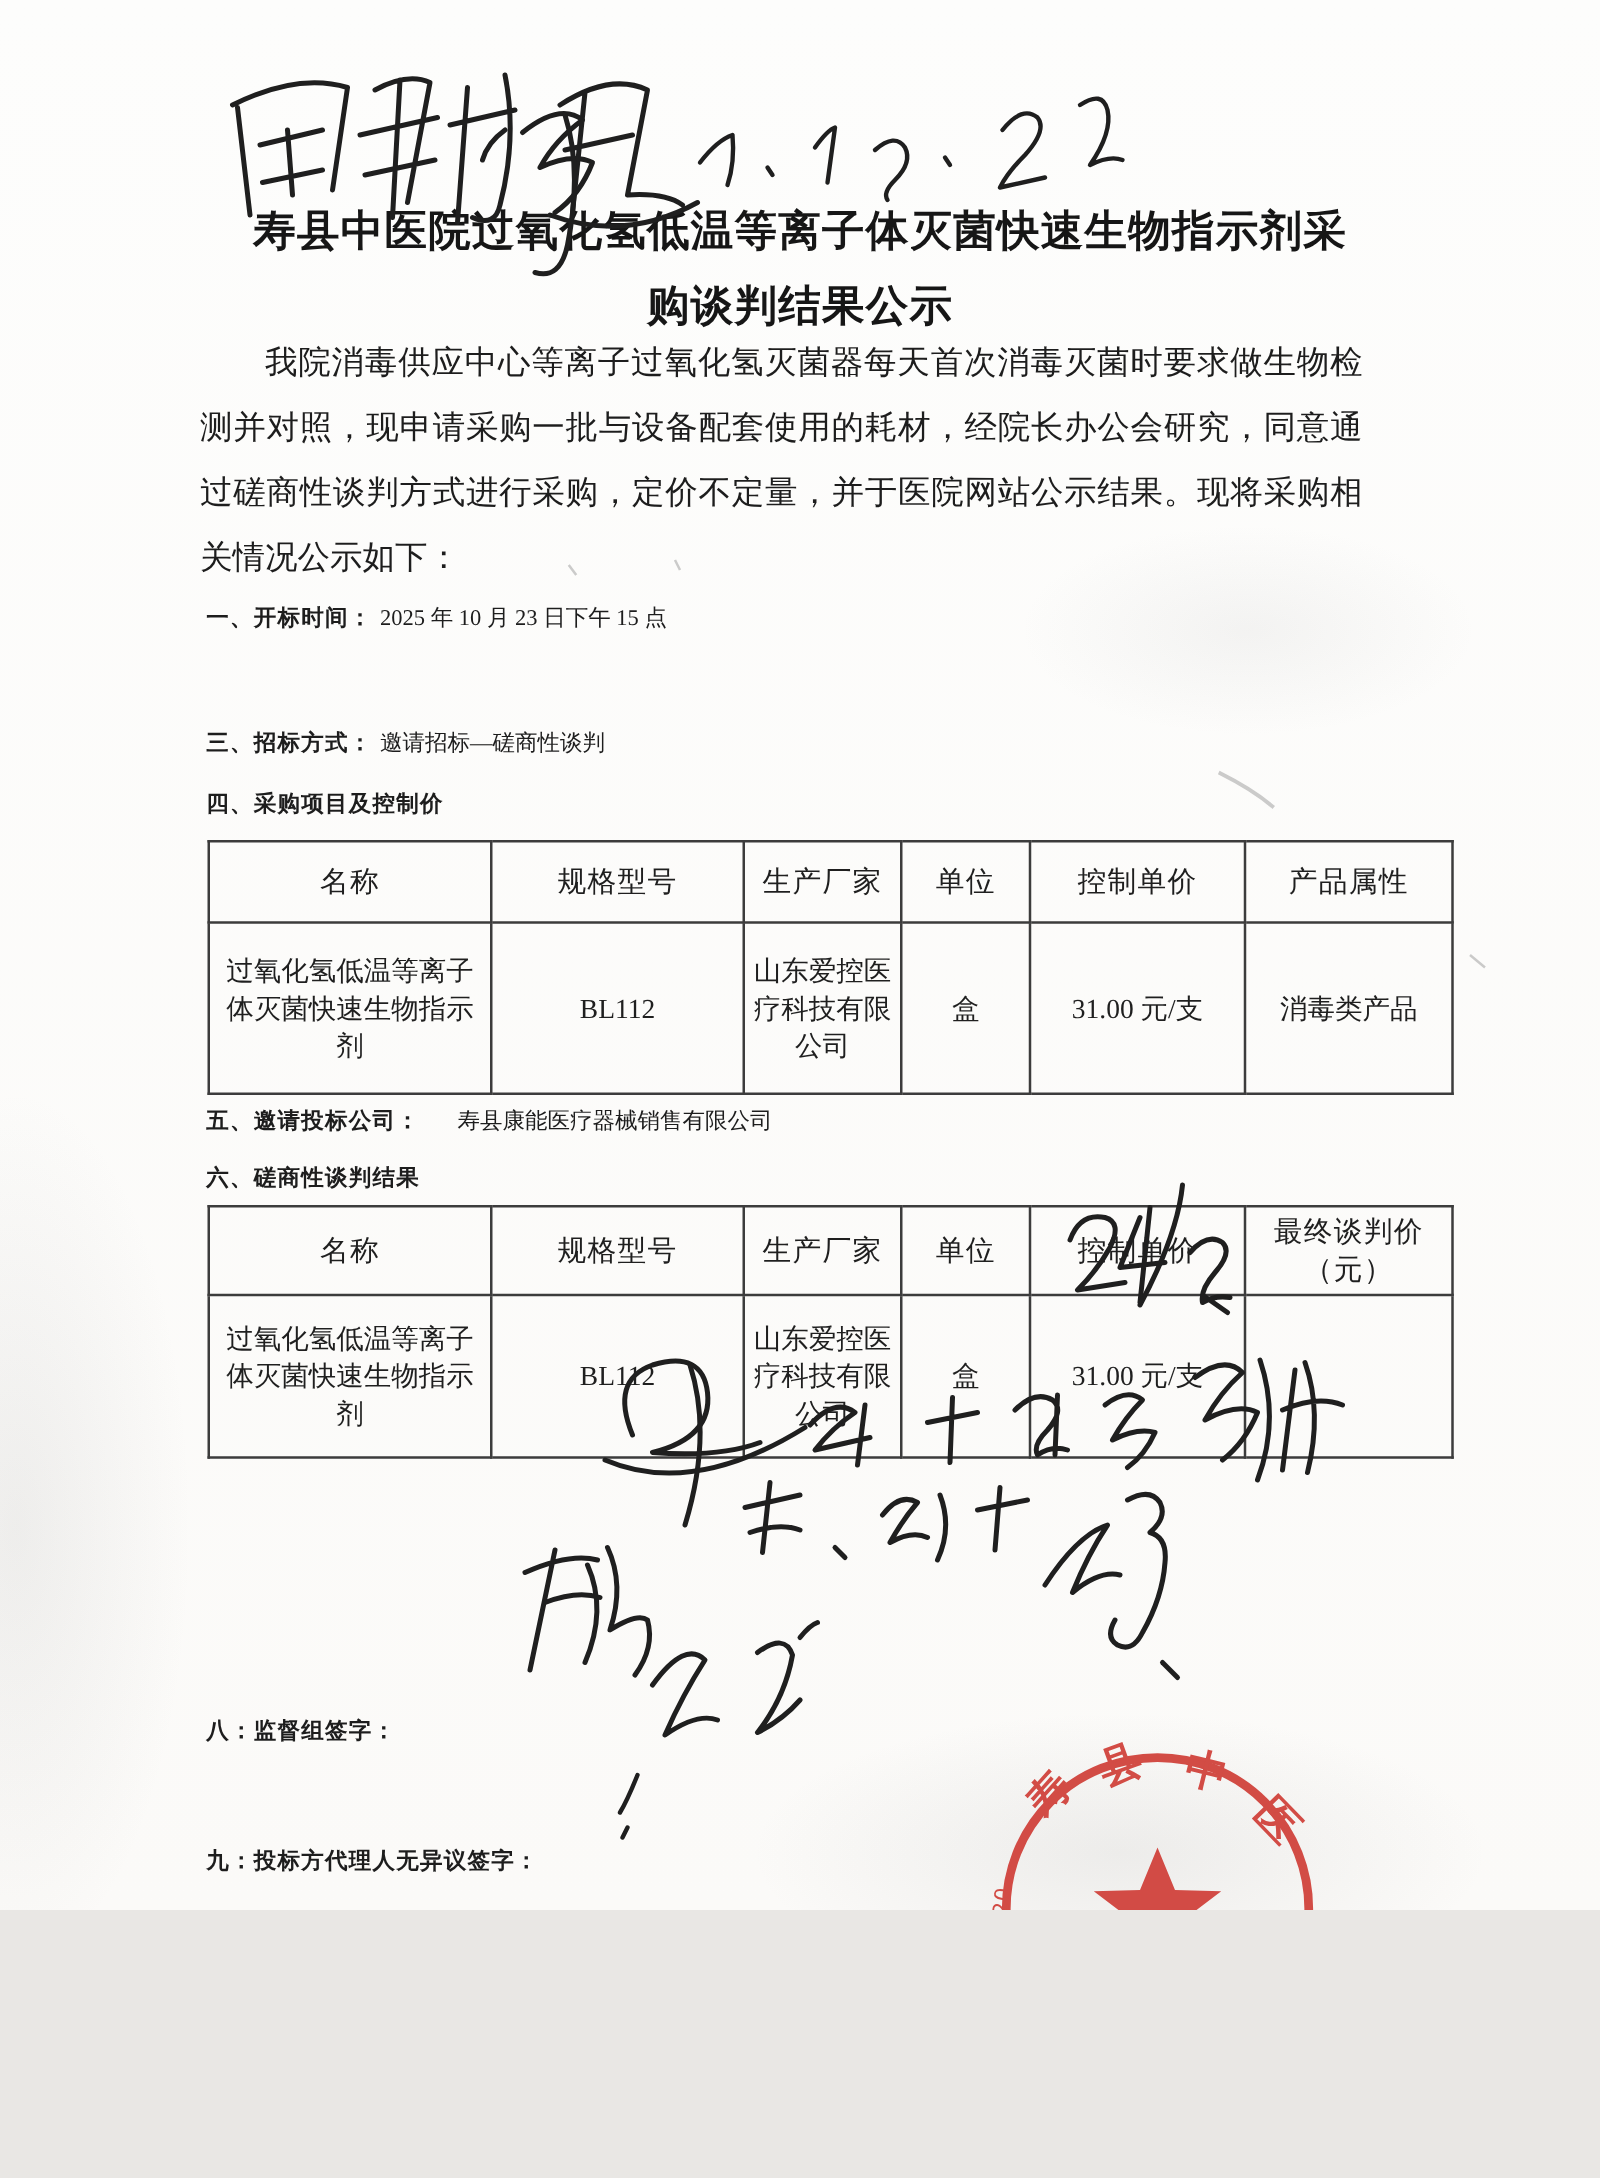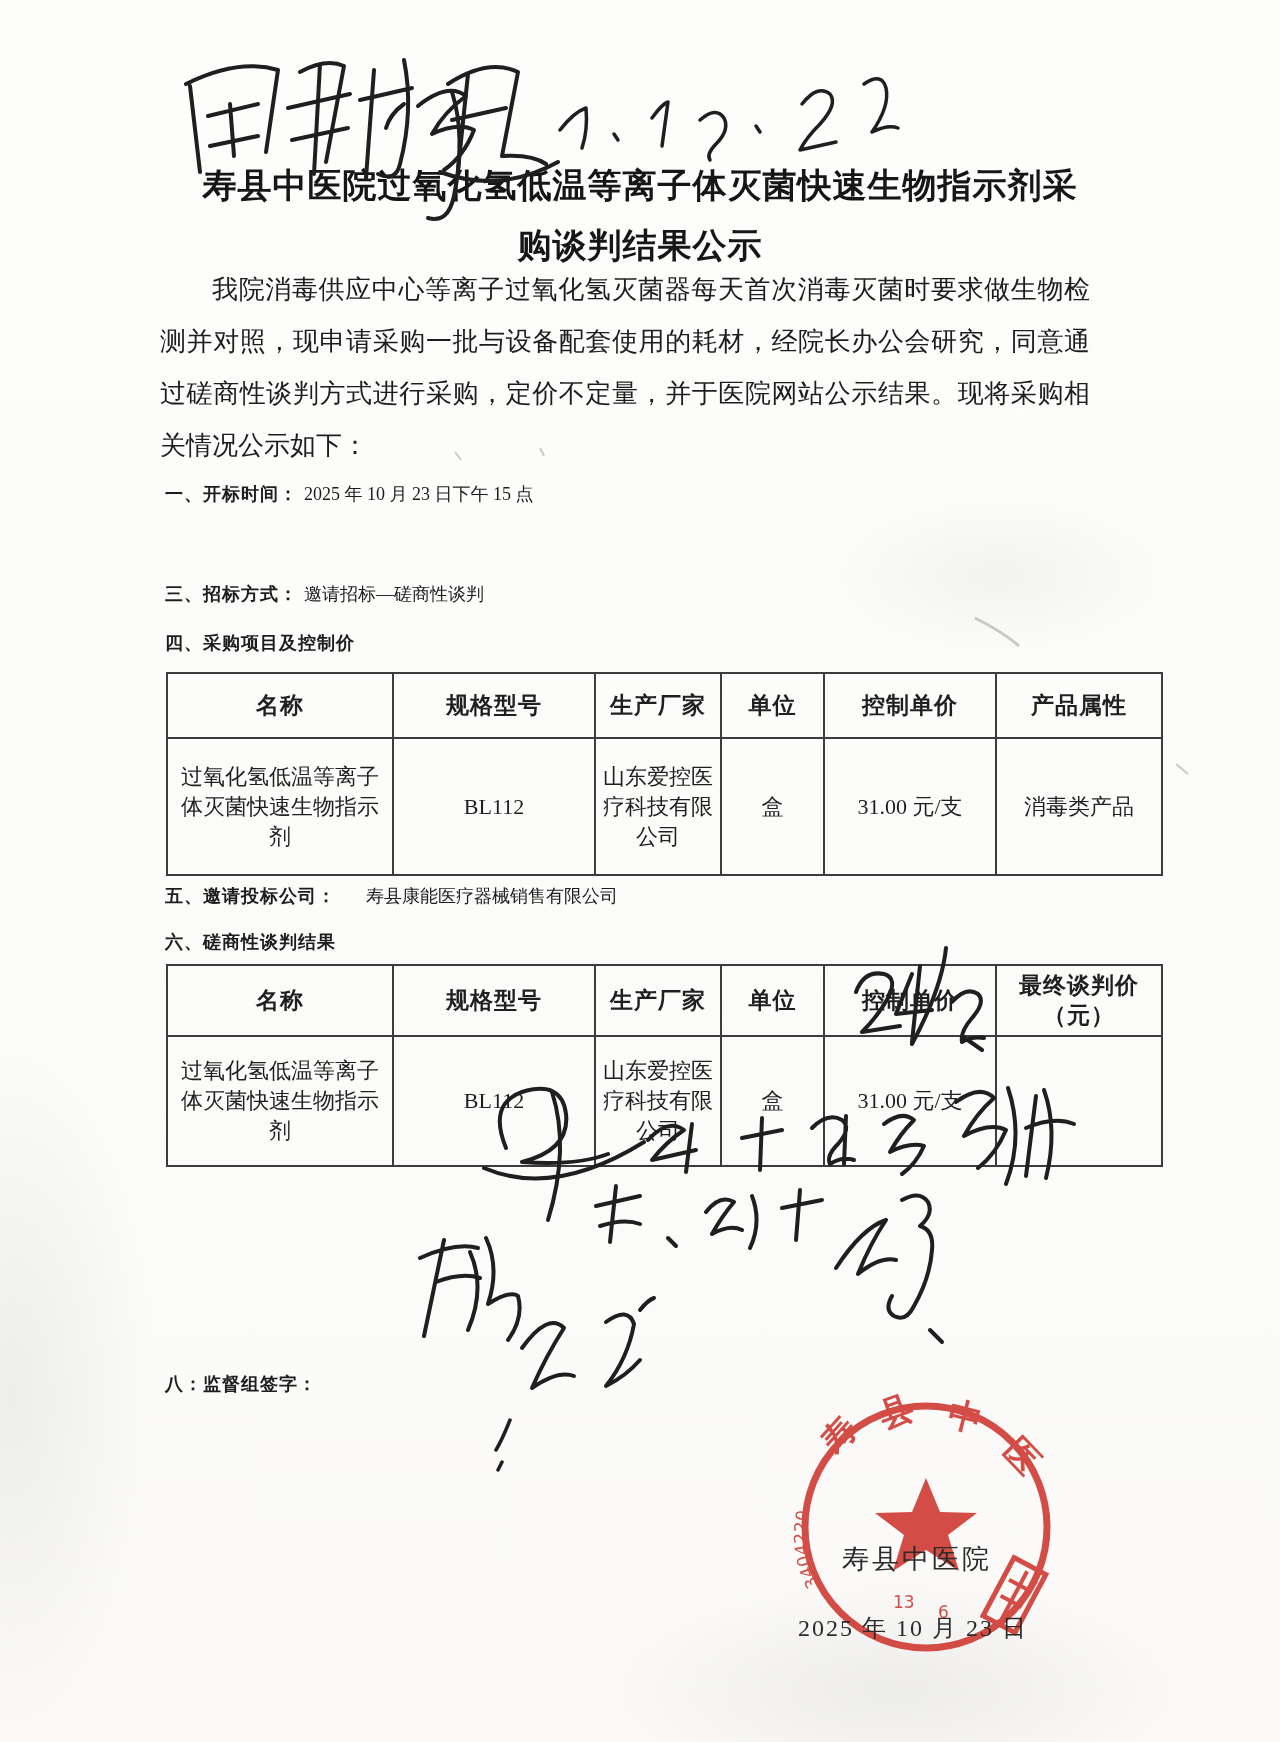--- a/index.html
+++ b/index.html
@@ -4,21 +4,21 @@
 <style>
   html,body{margin:0;padding:0;}
   body{
     width:1280px;height:1742px;
     background:#e9e7e4;
     font-family:"Liberation Serif","DejaVu Serif",serif;
     color:#1c1c1c;
     -webkit-font-smoothing:antialiased;
   }
   .page{
-    position:relative;width:1280px;height:1742px;overflow:hidden;
+    position:relative;width:1280px;height:1528px;overflow:hidden;
     background:
       radial-gradient(ellipse 260px 120px at 78% 33%, rgba(160,160,160,.10), transparent 70%),
       radial-gradient(ellipse 420px 160px at 70% 97%, rgba(150,150,150,.14), transparent 70%),
       radial-gradient(ellipse 200px 500px at 1% 80%, rgba(140,140,140,.12), transparent 70%),
       linear-gradient(#fdfdfc,#fbfaf8);
   }
   .abs{position:absolute;}
   .title-block{left:0;right:0;top:156px;text-align:center;
     font-size:34px;font-weight:bold;letter-spacing:1px;line-height:60px;color:#161616;}
   .para{left:160px;width:930px;top:264px;font-size:26px;line-height:52px;
@@ -28,21 +28,21 @@
   .line .val{margin-left:6px;}
   .line .val-gap{margin-left:30px;}
   table.doc{
     position:absolute;left:166px;width:911px;border-collapse:collapse;
     table-layout:fixed;font-size:22px;color:#1f1f1f;
   }
   table.doc td{
     border:2px solid #3c3c3c;text-align:center;vertical-align:middle;
     padding:4px 6px;line-height:30px;
   }
-  table.doc tr.hdr td{font-weight:bold;font-size:23px;letter-spacing:1px;}
+  table.doc tr.hdr td{font-weight:normal;font-size:23px;letter-spacing:1px;}
   .c1{width:212px;}.c2{width:188px;}.c3{width:112px;}.c4{width:89px;margin-top:34px;}.c5{width:158px;margin-left:24px;}.c6{width:152px;margin-top:34px;}
   #t1 tr.hdr td{height:55px;}
   #t1 tr.data td{height:127px;}
   #t2 tr.hdr td{height:61px;line-height:30px;}
   #t2 tr.data td{height:120px;}
   .footer-org{left:842px;top:1541px;font-size:27px;letter-spacing:3px;z-index:6;color:#2b2b2b;}
   .footer-date{left:798px;top:1596px;font-size:24px;letter-spacing:2px;z-index:6;color:#2b2b2b;margin-top:16px;}
   #overlay{position:absolute;left:0;top:0;z-index:5;pointer-events:none;}
   .ink{fill:none;stroke:#1f1f1f;stroke-linecap:round;stroke-linejoin:round;}
   .seal-red{stroke:#cf3a33;fill:none;}
@@ -115,20 +115,23 @@
       <td>盒</td>
       <td>31.00 元/支</td>
       <td></td>
     </tr>
   </tbody>
     </table>
 
   <div class="abs line" style="top:1372px">
     <b>八：监督组签字：</b>
   </div>
+  <div class="abs line" style="top:1476px">
+    <b>九：投标方代理人无异议签字：</b>
+  </div>
 
   <div class="abs footer-org">寿县中医院</div>
   <div class="abs footer-date">2025 年 10 月 23 日</div>
 
   <svg id="overlay" width="1280" height="1742" viewBox="0 0 1280 1742">
 
     <g>
       <path class="ink" stroke-width="4" d="M190,86 l10,86 M186,84 q52,-26 92,-14 l-12,82"></path>
       <path class="ink" stroke-width="4" d="M208,116 l50,-12 M210,146 l48,-10 M230,104 l4,52"></path>
       <path class="ink" stroke-width="4" d="M300,72 q26,-14 44,-6 l-18,96 M288,108 l62,-14 M292,140 l56,-12 M320,64 l-6,110"></path>

